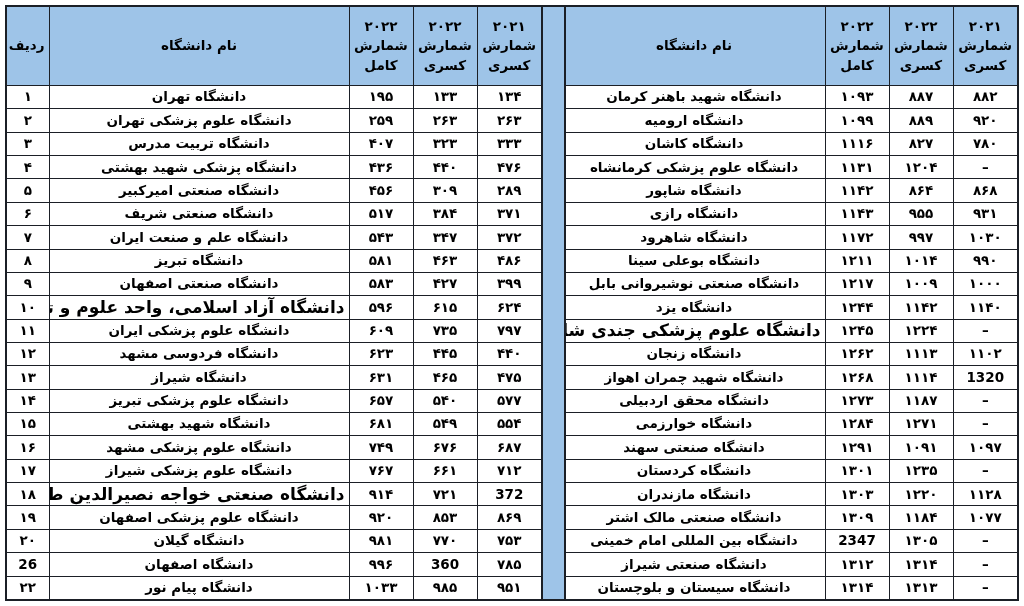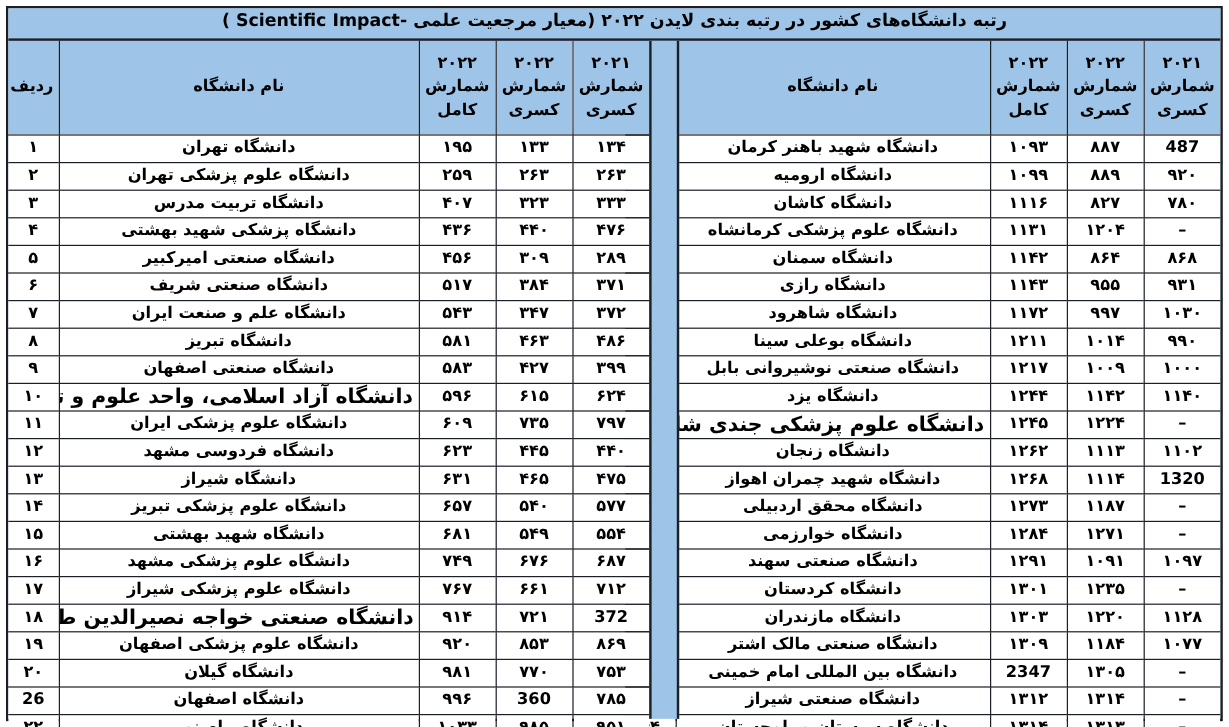--- a/index.html
+++ b/index.html
@@ -120,23 +120,20 @@
   .w-rank { width: 42px; }
   .w-name { width: 300px; }
   .w-num  { width: 64px; }
   #half-left .w-name { width: 262px; }
 </style>
 </head>
 <body>
 
 <div id="sheet">
 
-  <div id="title-band">
-    <span class="title-text">رتبه دانشگاه‌های کشور در رتبه بندی لایدن ۲۰۲۲ (معیار مرجعیت علمی -Scientific Impact )</span>
-  </div>
 
   <div id="body-area">
 
     <div class="half" id="half-left">
       <table class="grid">
         <colgroup>
           <col class="w-num">
             <col class="w-num">
             <col class="w-num">
           <col class="w-name">
@@ -158,21 +155,21 @@
               <span class="hl">۲۰۲۲</span>
               <span class="hl">شمارش</span>
               <span class="hl">کامل</span>
             </th>
             <th>نام دانشگاه</th>
             <th>ردیف</th>
           </tr>
         </thead>
         <tbody id="tbody-left">
             <tr>
-              <td class="c-num">487</td>
+              <td class="c-num">۸۸۲</td>
               <td class="c-num">۸۸۷</td>
               <td class="c-num">۱۰۹۳</td>
               <td class="c-name">دانشگاه شهید باهنر کرمان</td>
               <td class="c-rank">۲۳</td>
             </tr>
             <tr>
               <td class="c-num">۹۲۰</td>
               <td class="c-num">۸۸۹</td>
               <td class="c-num">۱۰۹۹</td>
               <td class="c-name">دانشگاه ارومیه</td>
@@ -189,21 +186,21 @@
               <td class="c-num">–</td>
               <td class="c-num">۱۲۰۴</td>
               <td class="c-num">۱۱۳۱</td>
               <td class="c-name">دانشگاه علوم پزشکی کرمانشاه</td>
               <td class="c-rank">۲۶</td>
             </tr>
             <tr>
               <td class="c-num">۸۶۸</td>
               <td class="c-num">۸۶۴</td>
               <td class="c-num">۱۱۴۲</td>
-              <td class="c-name">دانشگاه سمنان</td>
+              <td class="c-name">دانشگاه شاپور</td>
               <td class="c-rank">۲۷</td>
             </tr>
             <tr>
               <td class="c-num">۹۳۱</td>
               <td class="c-num">۹۵۵</td>
               <td class="c-num">۱۱۴۳</td>
               <td class="c-name">دانشگاه رازی</td>
               <td class="c-rank">۲۸</td>
             </tr>
             <tr>

